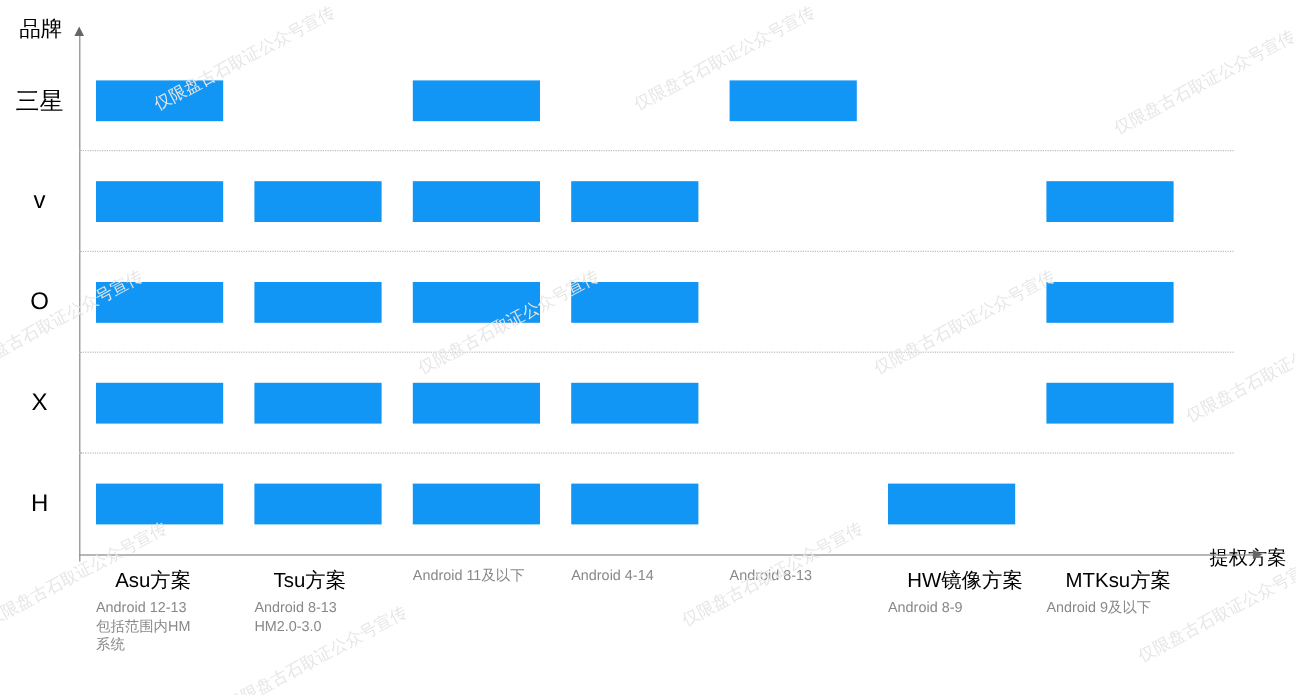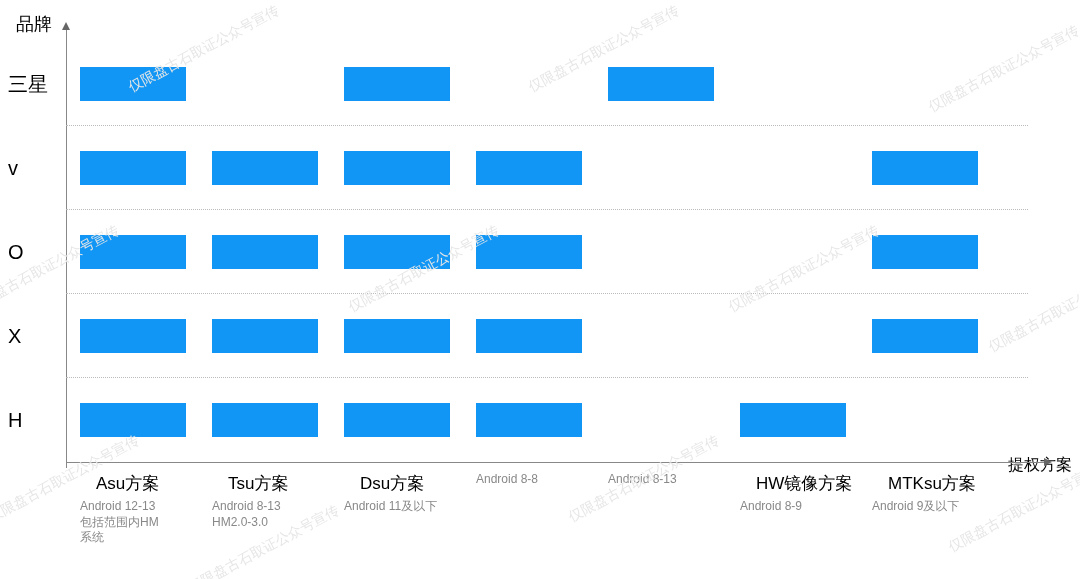--- a/index.html
+++ b/index.html
@@ -71,21 +71,21 @@
     left: 0;
     width: 100%;
     height: 84px;
     border-bottom: 1px dotted #bbb;
   }
   .row:last-child { border-bottom: none; }
   .row .ylabel {
     position: absolute;
     left: -58px;
     width: 50px;
-    text-align: left;
+    text-align: center;
     top: 50%;
     transform: translateY(-50%);
     font-size: 20px;
     color: #000;
   }
   .cell {
     position: absolute;
     top: 50%;
     transform: translateY(-50%);
     height: 34px;
@@ -203,25 +203,24 @@
     <div class="sub">Android 12-13
 包括范围内HM
 系统</div>
   </div>
   <div class="xcol c1">
     <div class="main">Tsu方案</div>
     <div class="sub">Android 8-13
 HM2.0-3.0</div>
   </div>
   <div class="xcol c2">
-    <div class="main">Dsu方案</div>
     <div class="sub">Android 11及以下</div>
   </div>
   <div class="xcol c3">
-    <div class="sub">Android 8-8</div>
+    <div class="sub">Android 4-14</div>
   </div>
   <div class="xcol c4">
     <div class="sub">Android 8-13</div>
   </div>
   <div class="xcol c5">
     <div class="main">HW镜像方案</div>
     <div class="sub">Android 8-9</div>
   </div>
   <div class="xcol c6">
     <div class="main">MTKsu方案</div>

